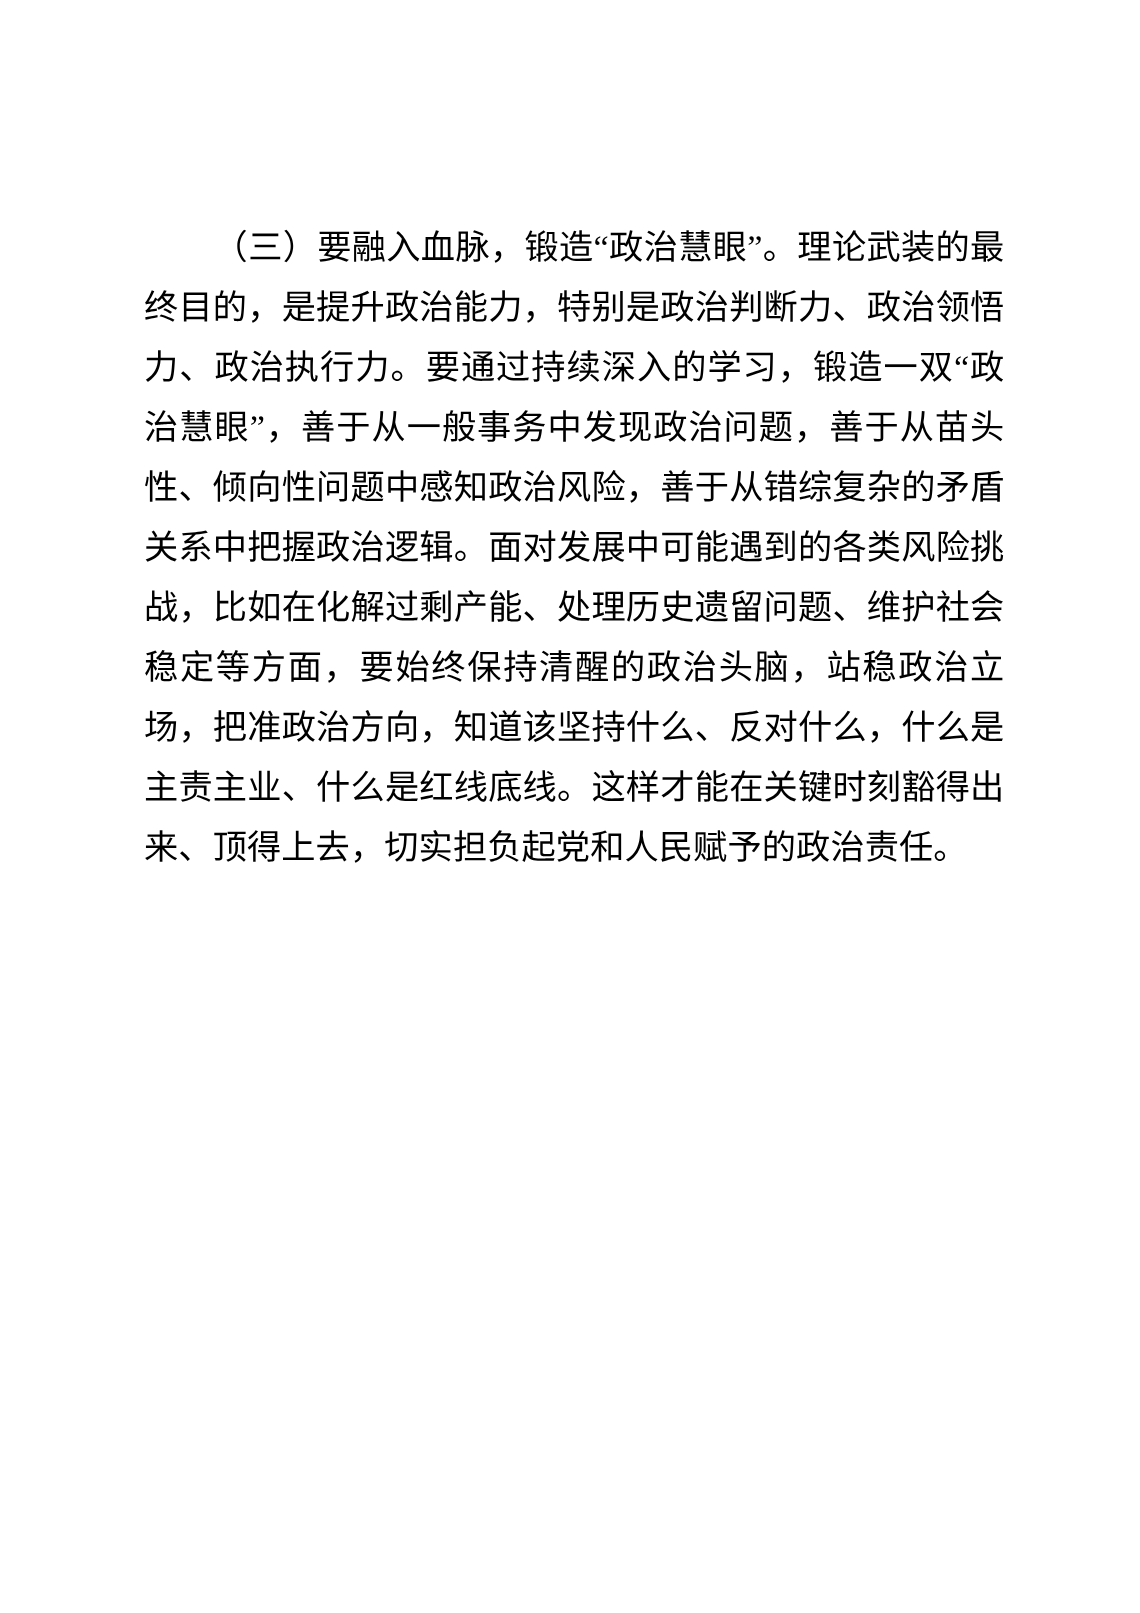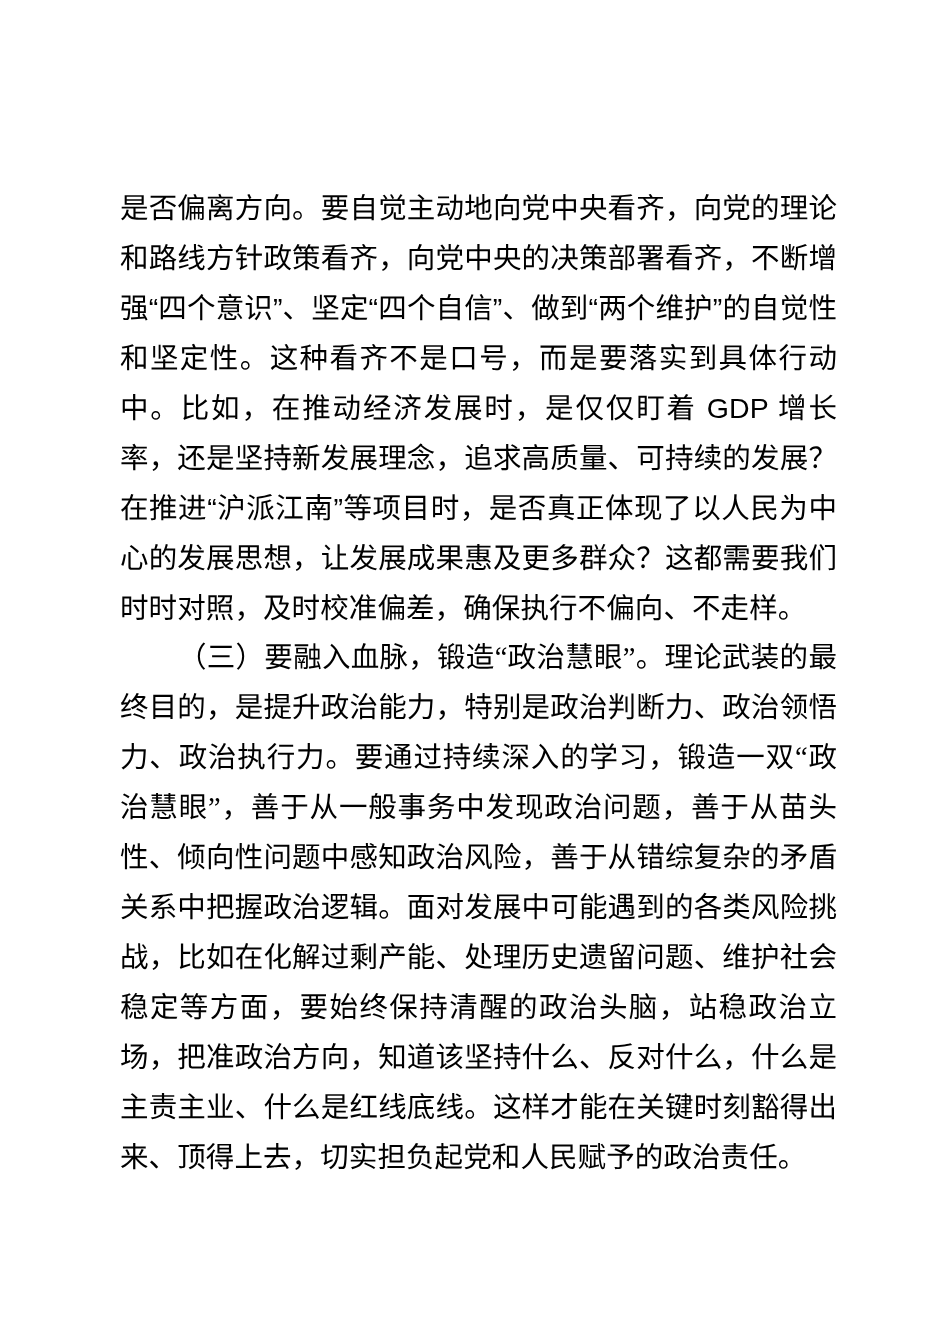--- a/index.html
+++ b/index.html
@@ -46,16 +46,15 @@
   }
   .para + .para {
     margin-top: 0;
   }
 </style>
 </head>
 <body>
 
 <div class="page">
   <div class="text-body">
-    <p class="para">是否偏离方向。要自觉主动地向党中央看齐，向党的理论和路线方针政策看齐，向党中央的决策部署看齐，不断增强“四个意识”、坚定“四个自信”、做到“两个维护”的自觉性和坚定性。这种看齐不是口号，而是要落实到具体行动中。比如，在推动经济发展时，是仅仅盯着 GDP 增长率，还是坚持新发展理念，追求高质量、可持续的发展？在推进“沪派江南”等项目时，是否真正体现了以人民为中心的发展思想，让发展成果惠及更多群众？这都需要我们时时对照，及时校准偏差，确保执行不偏向、不走样。</p>
     <p class="para indent">（三）要融入血脉，锻造“政治慧眼”。理论武装的最终目的，是提升政治能力，特别是政治判断力、政治领悟力、政治执行力。要通过持续深入的学习，锻造一双“政治慧眼”，善于从一般事务中发现政治问题，善于从苗头性、倾向性问题中感知政治风险，善于从错综复杂的矛盾关系中把握政治逻辑。面对发展中可能遇到的各类风险挑战，比如在化解过剩产能、处理历史遗留问题、维护社会稳定等方面，要始终保持清醒的政治头脑，站稳政治立场，把准政治方向，知道该坚持什么、反对什么，什么是主责主业、什么是红线底线。这样才能在关键时刻豁得出来、顶得上去，切实担负起党和人民赋予的政治责任。</p>
   </div>
 </div>
 
 </body></html>

